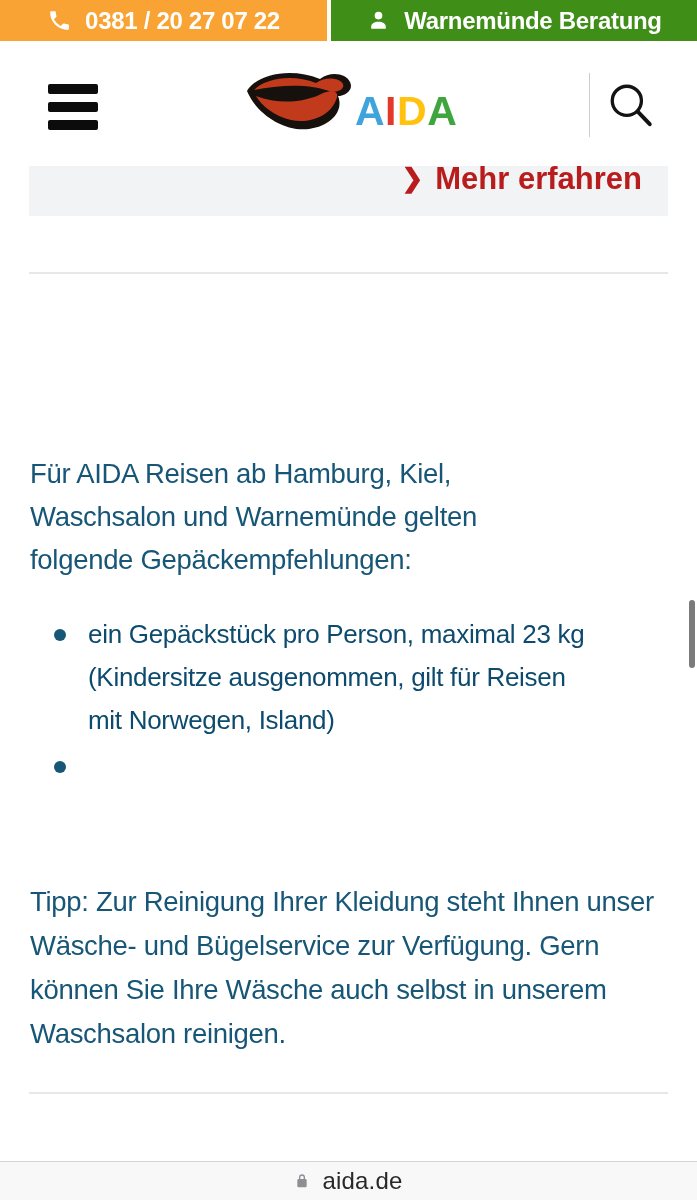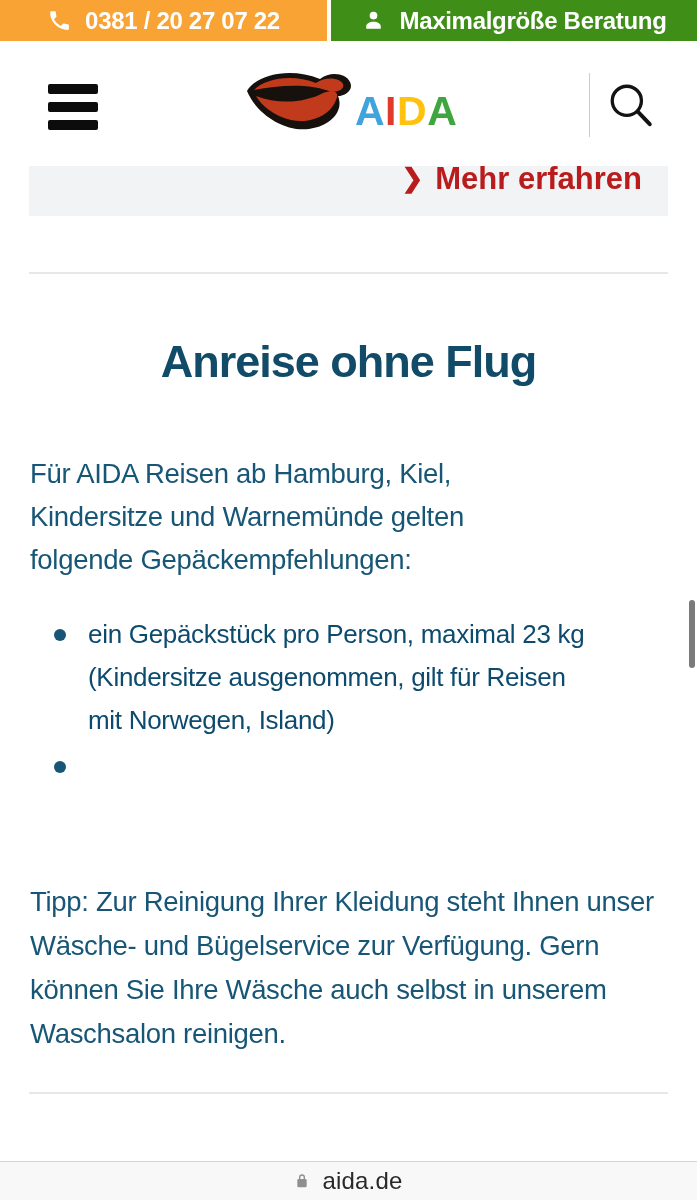--- a/index.html
+++ b/index.html
@@ -91,21 +91,21 @@
     <a class="topbar-cell orange">
       <svg width="25" height="25" viewBox="0 0 24 24">
         <path fill="#ffffff" d="M6.62 10.79a15.05 15.05 0 0 0 6.59 6.59l2.2-2.2a1 1 0 0 1 1.02-.24 11.36 11.36 0 0 0 3.57.57 1 1 0 0 1 1 1V20a1 1 0 0 1-1 1A17 17 0 0 1 3 4a1 1 0 0 1 1-1h3.5a1 1 0 0 1 1 1 11.36 11.36 0 0 0 .57 3.57 1 1 0 0 1-.25 1.02z"></path>
       </svg>
       <span>0381 / 20 27 07 22</span>
     </a>
     <a class="topbar-cell green">
       <svg width="25" height="25" viewBox="0 0 24 24">
         <path fill="#ffffff" d="M12 11a3.7 3.7 0 1 0-3.7-3.7A3.7 3.7 0 0 0 12 11zm0 2.2c-3.7 0-7 1.9-7 4.5V20h14v-2.3c0-2.6-3.3-4.5-7-4.5z"></path>
       </svg>
-      <span>Maximalgröße Beratung</span>
+      <span>Warnemünde Beratung</span>
     </a>
   </div>
 
   <header class="header">
     <button class="hamburger">
       <span></span>
         <span></span>
         <span></span>
     </button>
 
@@ -134,23 +134,22 @@
   </header>
 
   <div class="teaser">
     <a class="more-link">
       <span class="chev">❯</span><span>Mehr erfahren</span>
     </a>
   </div>
 
   <div class="hr one"></div>
 
-  <h1 class="article-title">Anreise ohne Flug</h1>
 
-  <p class="intro">Für AIDA Reisen ab Hamburg, Kiel, Kindersitze und Warnemünde gelten folgende Gepäckempfehlungen:</p>
+  <p class="intro">Für AIDA Reisen ab Hamburg, Kiel, Waschsalon und Warnemünde gelten folgende Gepäckempfehlungen:</p>
 
   <ul class="bullet-list">
     <li>
       <span class="dot"></span>
       <span>ein Gepäckstück pro Person, maximal 23 kg (Kindersitze ausgenommen, gilt für Reisen mit Norwegen, Island)</span>
     </li>
     <li>
       <span class="dot"></span>
     </li>
   </ul>

